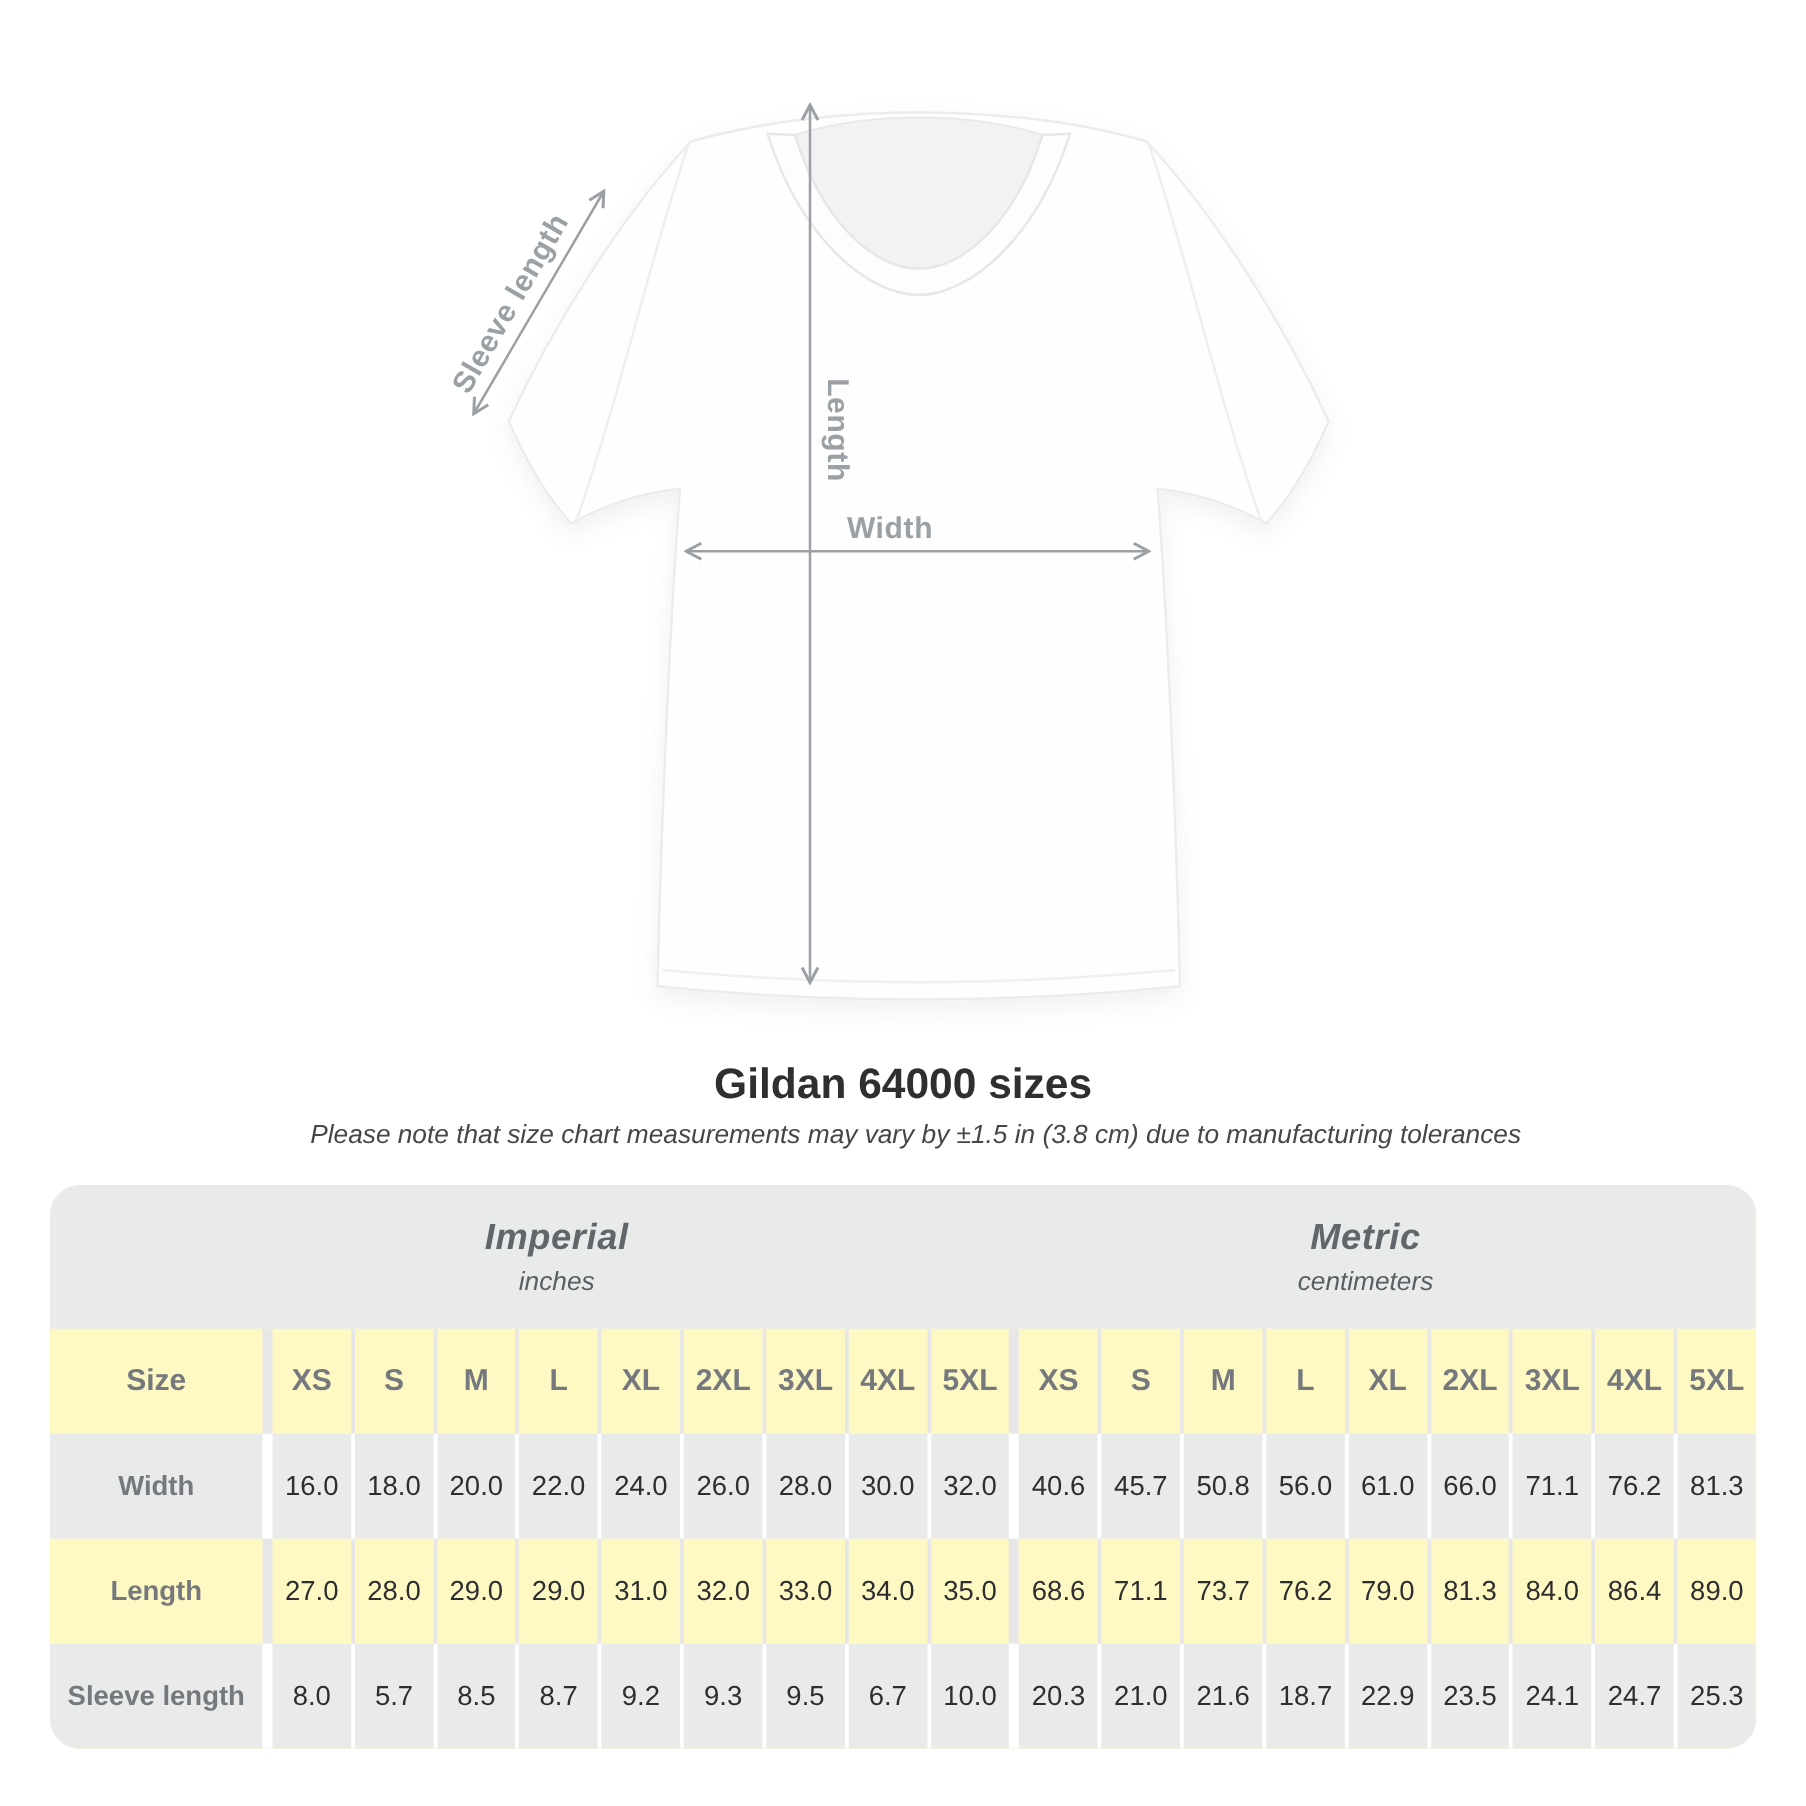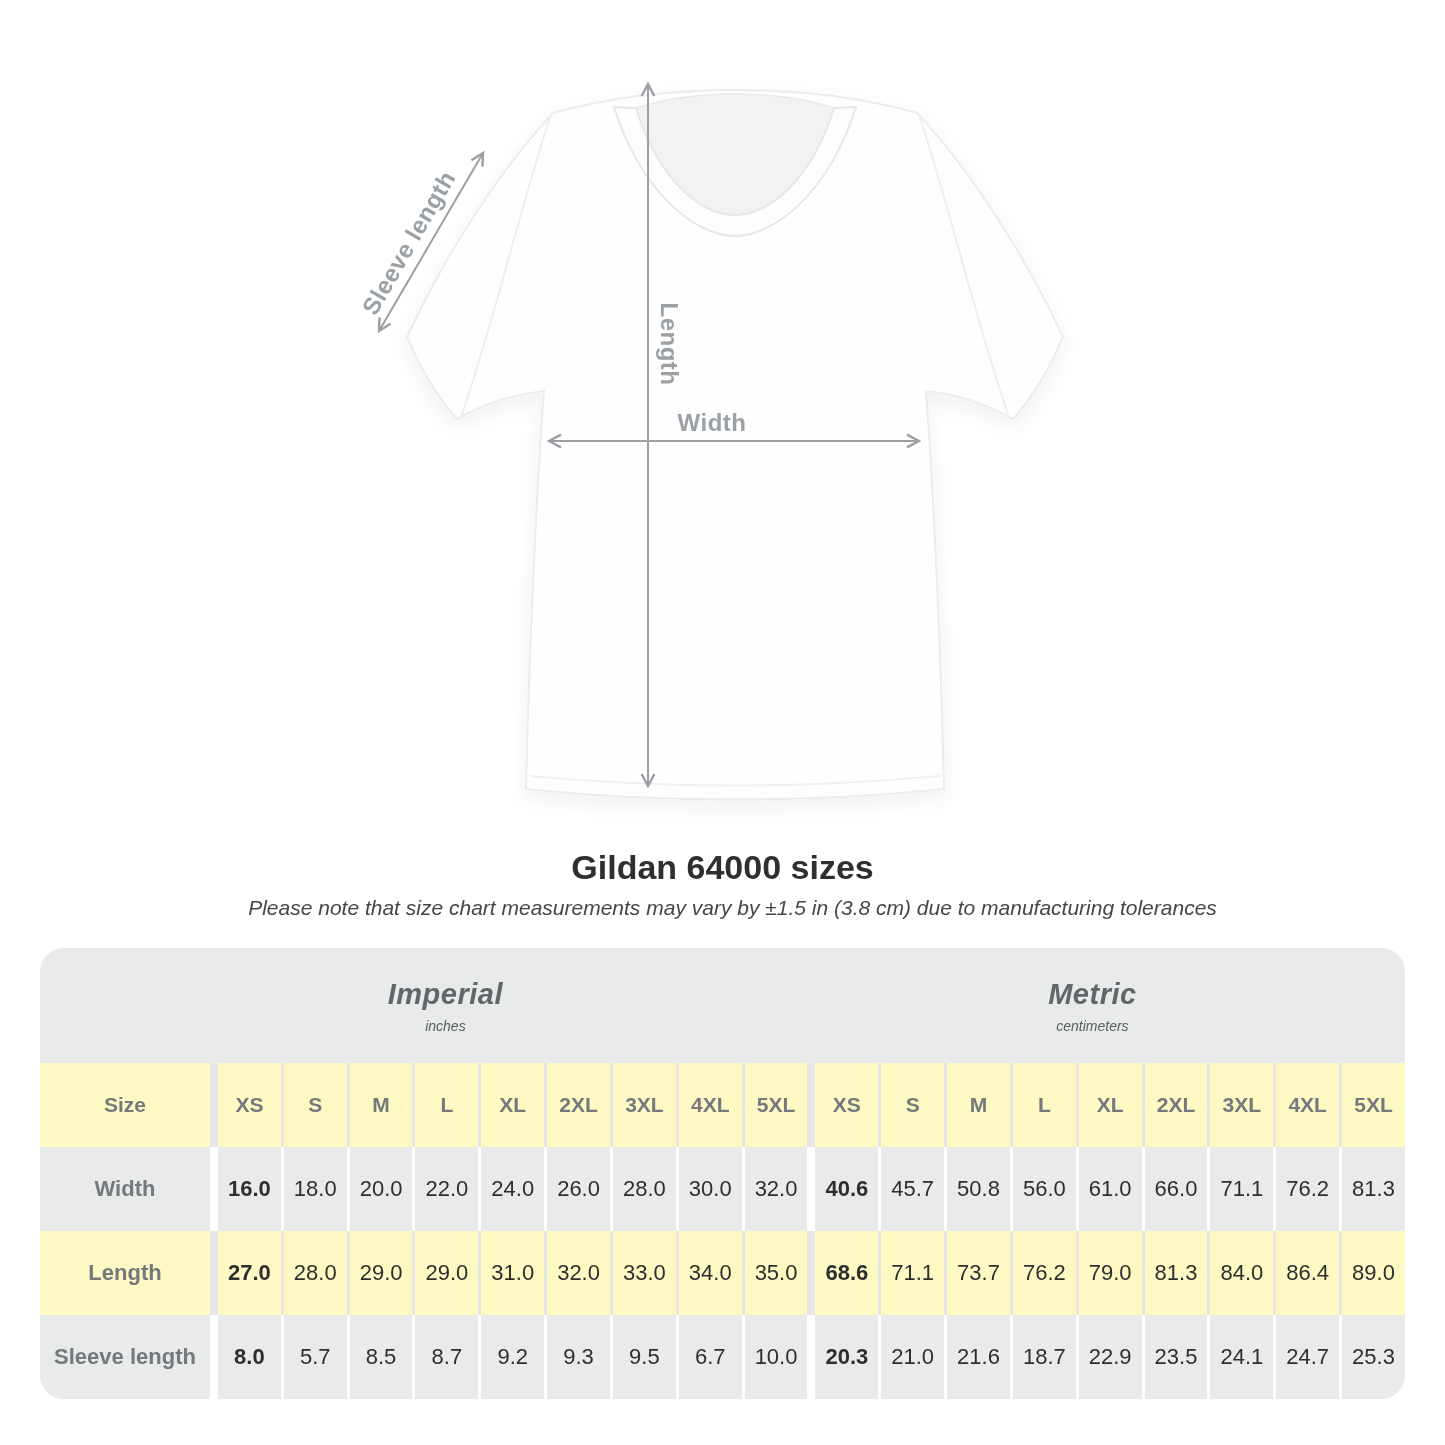--- a/index.html
+++ b/index.html
@@ -26,32 +26,32 @@
   
   #size-table{
     position:absolute;left:40px;top:948px;width:1365px;
     border-radius:24px;overflow:hidden;background:#fef9c3;
   }
   .band{height:115px;background:#e9eaea;position:relative;}
   .band-group{position:absolute;top:50%;transform:translate(-50%,-50%);text-align:center;}
   .band-group.imperial{left:29.7%;}
   .band-group.metric{left:77.1%;}
   .band-name{font-size:29px;font-weight:bold;font-style:italic;color:#61666a;letter-spacing:.5px;}
-  .band-unit{font-size:14px;font-style:italic;color:#595e62;margin-top:7px;}
+  .band-unit{font-size:21px;font-style:italic;color:#595e62;margin-top:7px;}
   .trow{display:flex;height:84px;align-items:stretch;}
   .cell{
     flex:1 1 0;display:flex;align-items:center;justify-content:center;
     font-size:22px;color:#2d2e30;border-left:3px solid transparent;
   }
   .trow .label-cell{flex:0 0 170px;border-left:0;font-weight:bold;color:#75797d;font-size:22px;}
-  .cell.sec-start{border-left-width:8px;font-weight:bold;}
+  .cell.sec-start{border-left-width:8px;}
   .row-white .cell{border-left-color:#e7e7e8;}
   .row-gray{background:#e9eaea;}
   .row-gray .cell{border-left-color:#ffffff;}
-  .header-row .cell{font-weight:bold;color:#75797d;font-size:21px;}
+  .header-row .cell{font-weight:bold;color:#75797d;font-size:24px;}
 </style>
 </head>
 <body>
 
 <div id="diagram">
   <svg width="1445" height="840" viewBox="0 0 1445 840">
     <defs>
       <marker id="chev" viewBox="0 0 12 12" refX="10.5" refY="6" markerWidth="8.5" markerHeight="8.5" orient="auto-start-reverse">
         <path d="M 2,1.5 L 10.5,6 L 2,10.5" fill="none" stroke="#9ca0a4" stroke-width="1.7"></path>
       </marker>

